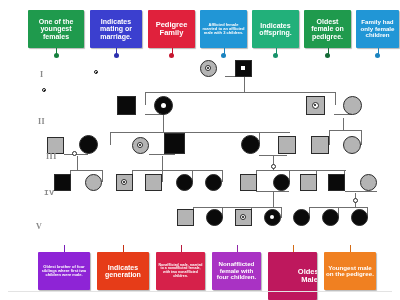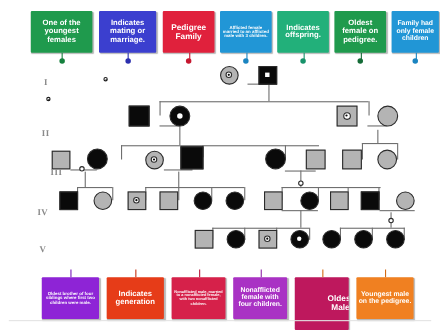--- a/index.html
+++ b/index.html
@@ -183,21 +183,21 @@
       <div class="node" style="left: 352.5px; top: 197.5px;"></div>
       <div class="tiny" style="left: 94px; top: 70px;">
         <div class="dot-k" style="width: 1px; height: 1px; left: 0.5px; top: 0.5px;"></div>
       </div>
       <div class="tiny" style="left: 42px; top: 88px;">
         <div class="dot-k" style="width: 1px; height: 1px; left: 0.5px; top: 0.5px;"></div>
       </div>
       <div class="gen" style="left: 40px; top: 70px;">I</div>
       <div class="gen" style="left: 38px; top: 117px;">II</div>
       <div class="gen" style="left: 34px; top: 152px; margin-left: 12px;">III</div>
-      <div class="gen" style="left: 34px; top: 188px;">IV</div>
+      <div class="gen" style="left: 44px; top: 188px; font-family: Liberation Mono, monospace;">IV</div>
       <div class="gen" style="left: 36px; top: 222px;">V</div>
     </div>
 
   <div id="bottom-callouts">
       <div class="callout" style="left: 38px; top: 252px; width: 52px; height: 38px; background: rgb(142, 36, 214); font-size: 4px;">Oldest brother of four siblings where first two children were male.</div>
       <div class="stemline" style="background: rgb(122, 29, 187); left: 64px; top: 245px; height: 7px;"></div>
       <div class="callout" style="left: 97px; top: 252px; width: 52px; height: 38px; background: rgb(230, 60, 24); font-size: 7px;">Indicates generation</div>
       <div class="stemline" style="background: rgb(199, 50, 19); left: 123px; top: 245px; height: 7px;"></div>
       <div class="callout" style="left: 156px; top: 252px; width: 49px; height: 38px; background: rgb(214, 33, 74); font-size: 3.5px;">Nonafflicted male, married to a nonafflicted female, with two nonafflicted children.</div>
       <div class="stemline" style="background: rgb(185, 26, 62); left: 180.5px; top: 245px; height: 7px;"></div>

